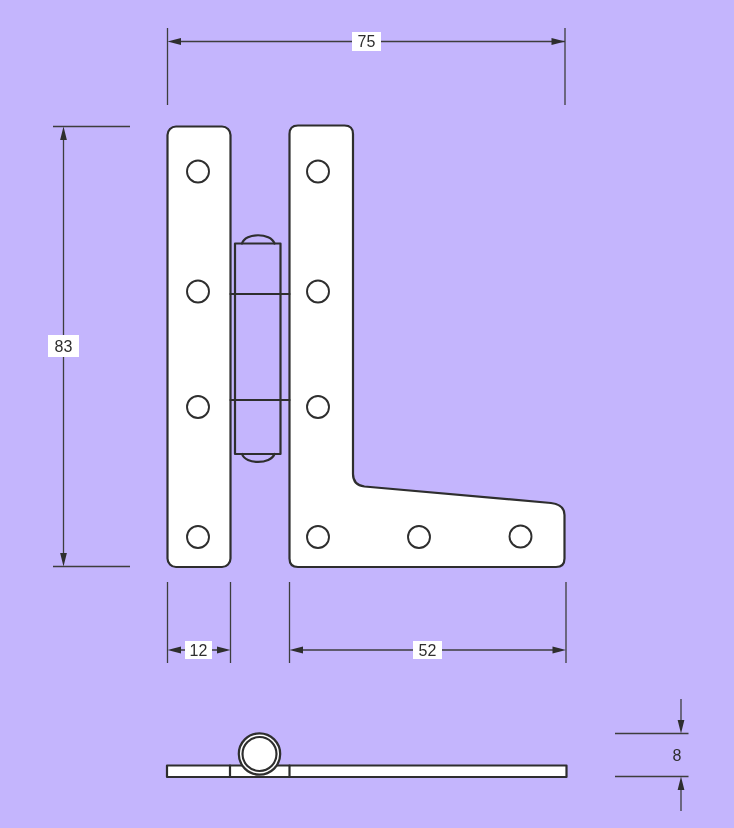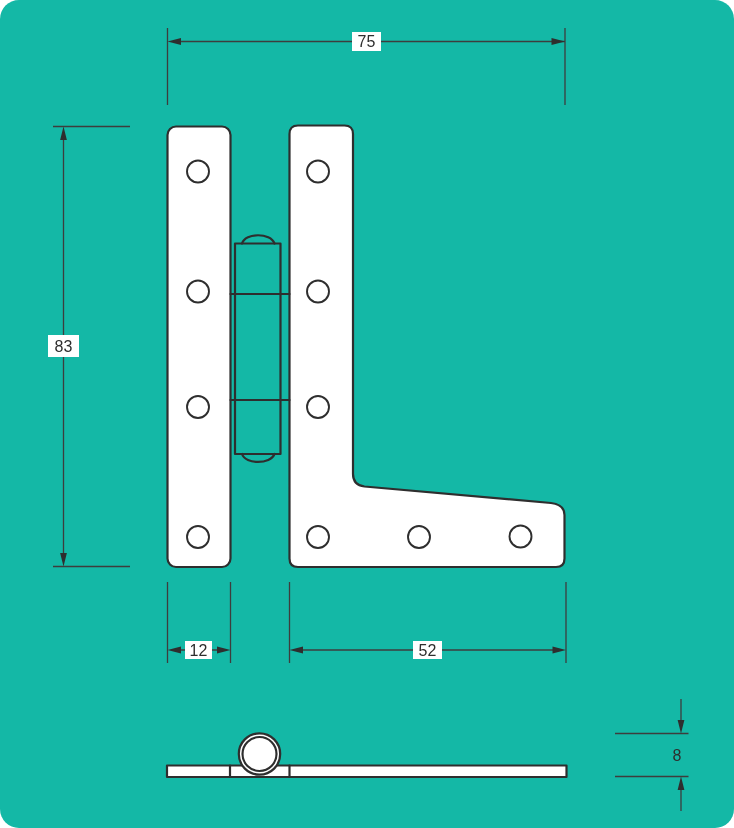--- a/index.html
+++ b/index.html
@@ -5,23 +5,22 @@
   html, body {
     margin: 0;
     padding: 0;
     background: #ffffff;
     font-family: "Liberation Sans", sans-serif;
   }
   .canvas {
     position: relative;
     width: 734px;
     height: 828px;
-    background: #14b8a6;
+    background: #c4b5fd;
     overflow: hidden;
-    border-radius: 19px;
   }
   svg { display: block; }
   .object-line {
     fill: none;
     stroke: #2e2e2e;
     stroke-width: 2.2;
     stroke-linejoin: round;
     stroke-linecap: round;
   }
   .object-fill {

